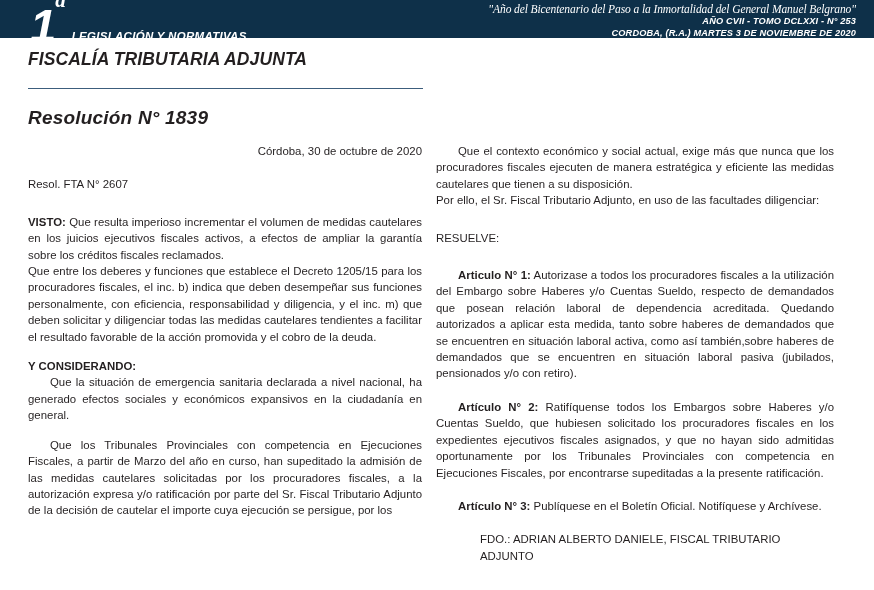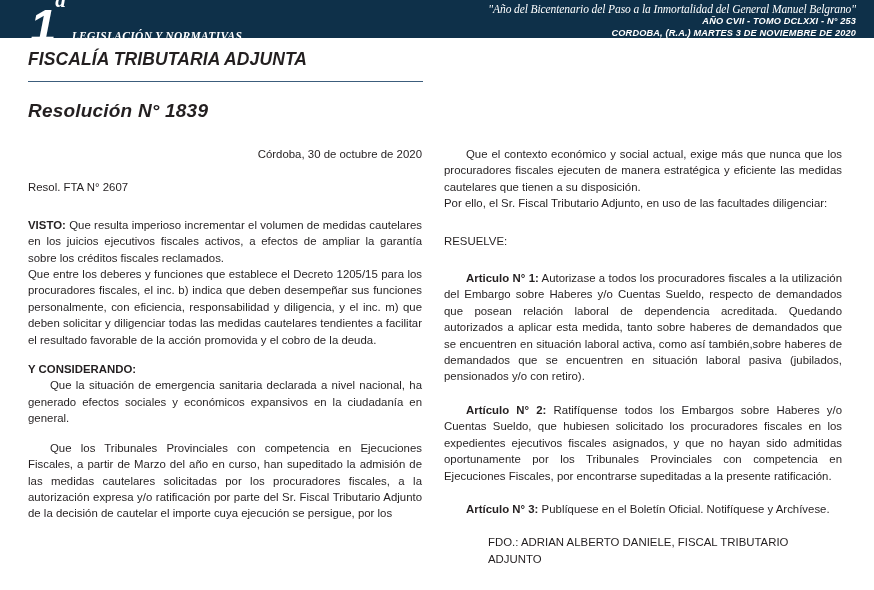--- a/index.html
+++ b/index.html
@@ -50,21 +50,21 @@
     font-weight: bold;
     font-size: 21px;
     line-height: 21px;
     color: #ffffff;
     vertical-align: super;
     position: relative;
     top: -18px;
     left: 1px;
   }
   .logo-tagline {
-    font-family: Liberation Serif, serif;
+    font-family: Liberation Sans, sans-serif;
     font-style: italic;
     font-weight: bold;
     font-size: 11.5px;
     letter-spacing: 0.3px;
     color: #ffffff;
     margin-left: 9px;
     margin-bottom: 8px;
     white-space: nowrap;
   }
 
@@ -98,21 +98,21 @@
   .page {
     position: relative;
     width: 874px;
     padding: 0;
   }
 
   .section-title-wrap {
     margin: 11px 0 4px 28px;
     width: 395px;
     border-bottom: 1.6px solid #3c5d7c;
-    padding-bottom: 11px;
+    padding-bottom: 18px;
   }
   .section-title {
     font-family: "Liberation Sans", sans-serif;
     font-style: italic;
     font-weight: bold;
     font-size: 17.5px;
     letter-spacing: 0.1px;
     color: #231f20;
   }
 
@@ -121,23 +121,23 @@
     font-family: "Liberation Sans", sans-serif;
     font-style: italic;
     font-weight: bold;
     font-size: 19px;
     letter-spacing: 0.2px;
     color: #231f20;
   }
 
   .columns {
     position: relative;
-    margin-top: 24px;
+    margin-top: 14px;
     display: flex;
-    gap: 22px;
+    gap: 14px;
     padding: 0 36px 0 28px;
   }
   .col {
     width: 394px;
     flex: 0 0 394px;
   }
   .col-right {
     width: 398px;
     flex: 0 0 398px;
   }

